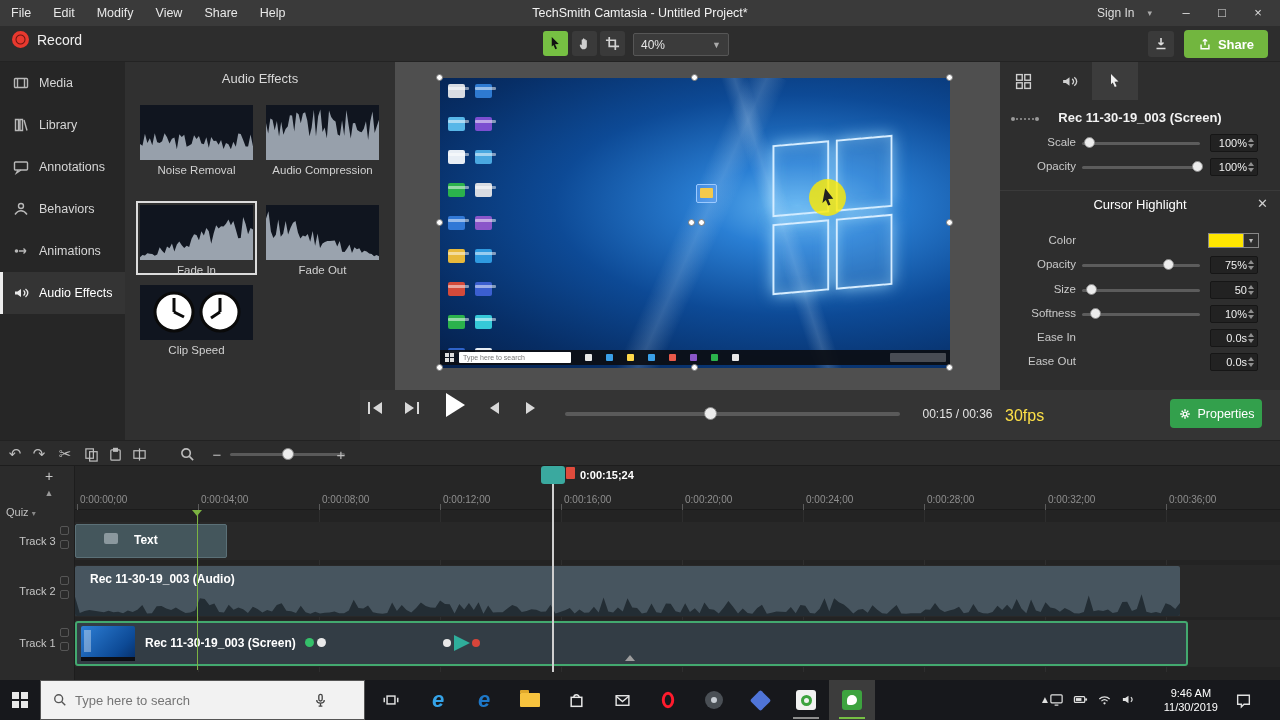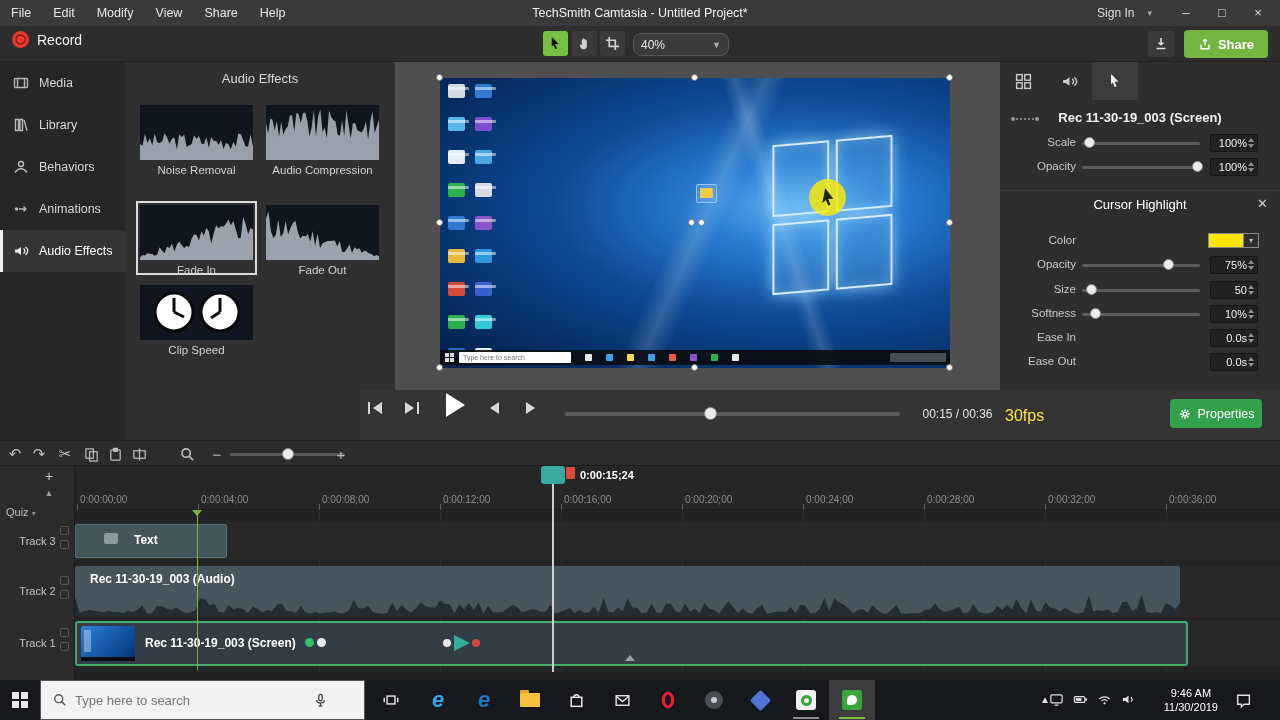--- a/index.html
+++ b/index.html
@@ -14,21 +14,21 @@
 .signin{position:absolute;right:128px;line-height:26px;font-size:12px;color:#ddd;display:flex;gap:13px;align-items:center}
 .win-controls{position:absolute;right:4px;top:0;display:flex}
 .win-btn{width:36px;text-align:center;line-height:26px;font-size:13px;color:#ddd}
 
 .toolbar{left:0;top:26px;width:1280px;height:36px;background:#2d2d2d;border-bottom:1px solid #232323;z-index:29}
 .record-group{position:absolute;left:12px;top:5px;display:flex;align-items:center;gap:8px}
 .rec-dot{width:17px;height:17px;border-radius:50%;border:2px solid #e8392f;background:radial-gradient(circle,#e8392f 38%,#6b1410 48%,#e8392f 60%)}
 .record-label{font-size:14px;color:#f0f0f0}
 .tool-btn{position:absolute;top:5px;width:25px;height:25px;border-radius:3px;background:#3a3a3a;display:flex;align-items:center;justify-content:center}
 .tool-btn.active{background:#76c043}
-.zoom-box{position:absolute;left:633px;top:7px;width:96px;height:23px;background:#3b3b3b;border:1px solid #565656;border-radius:8px;display:flex;align-items:center;justify-content:space-between;padding:0 7px;font-size:12px;color:#e6e6e6}
+.zoom-box{position:absolute;left:633px;top:7px;width:96px;height:23px;background:#3b3b3b;border:1px solid #565656;border-radius:2px;display:flex;align-items:center;justify-content:space-between;padding:0 7px;font-size:12px;color:#e6e6e6}
 .dl-btn{position:absolute;right:106px;top:5px;width:26px;height:26px;border-radius:3px;background:#3a3a3a;display:flex;align-items:center;justify-content:center}
 .share-btn{position:absolute;right:12px;top:4px;width:84px;height:28px;background:#72b63f;border-radius:4px;display:flex;align-items:center;justify-content:center;gap:6px;color:#fff;font-size:13px;font-weight:bold}
 
 .sidebar{left:0;top:62px;width:125px;height:378px;background:#262626}
 .side-item{height:42px;display:flex;align-items:center;gap:10px;padding-left:13px;font-size:12.5px;color:#d6d6d6}
 .side-item.active{background:#343434;color:#fff;border-left:3px solid #eee;padding-left:10px}
 .side-more{height:30px;display:flex;align-items:center;justify-content:center;color:#c8c8c8;font-size:12.5px}
 
 .fxpanel{left:125px;top:62px;width:270px;height:378px;background:#303030}
 .fxtitle{position:absolute;left:0;top:9px;width:100%;text-align:center;font-size:13px;color:#d8d8d8}
@@ -172,20 +172,27 @@
           <line x1="11.5" y1="3.5" x2="11.5" y2="12.5"></line>
         </svg>
       <span>Media</span>
     </div>
     <div class="side-item">
       <svg width="16" height="16" viewBox="0 0 16 16" stroke="#b8b8b8" fill="none" stroke-width="1.4">
           <path d="M2.5 2.5h3v11h-3zM7 2.5h2.5v11H7z"></path>
           <path d="M11 3l3 10.5"></path>
         </svg>
       <span>Library</span>
+    </div>
+    <div class="side-item">
+      <svg width="16" height="16" viewBox="0 0 16 16" stroke="#b8b8b8" fill="none" stroke-width="1.4">
+          <rect x="1.5" y="3" width="13" height="8" rx="1"></rect>
+          <path d="M5 11l-1.5 3L8 11"></path>
+        </svg>
+      <span>Annotations</span>
     </div>
     <div class="side-item">
       <svg width="16" height="16" viewBox="0 0 16 16" stroke="#b8b8b8" fill="none" stroke-width="1.4">
           <circle cx="8" cy="5" r="2.5"></circle>
           <path d="M2 13.5c3.5-5 8.5-5 12 0"></path>
         </svg>
       <span>Behaviors</span>
     </div>
     <div class="side-item">
       <svg width="16" height="16" viewBox="0 0 16 16" stroke="#b8b8b8" fill="none" stroke-width="1.4">

